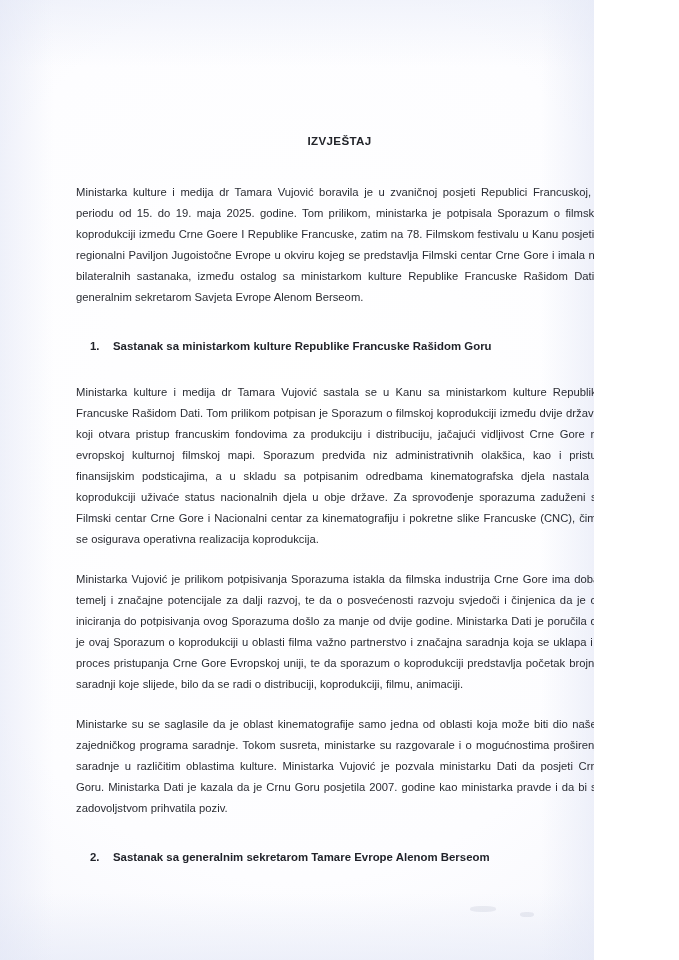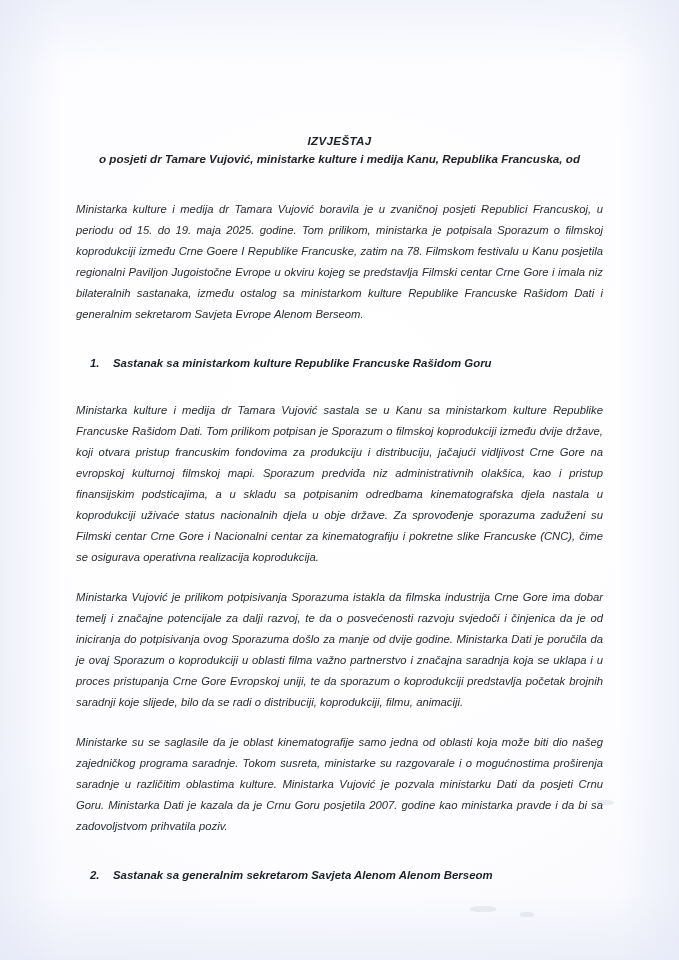--- a/index.html
+++ b/index.html
@@ -10,27 +10,26 @@
     width: 679px;
     height: 960px;
     overflow: hidden;
     background: #ffffff;
     font-family: "Liberation Sans", sans-serif;
   }
 
   
   #page {
     position: relative;
-    width: 679px;
+    width: 594px;
     height: 960px;
     box-sizing: border-box;
     background:
       radial-gradient(ellipse 120% 90% at 50% 45%, #ffffff 0%, #fdfdff 52%, #f4f5fb 82%, #eceef8 100%);
     overflow: hidden;
-    font-style: italic;
   }
   
   #page::before {
     content: "";
     position: absolute;
     inset: 0;
     background:
       linear-gradient(90deg, rgba(226,230,245,0.55) 0%, rgba(255,255,255,0) 9%,
                       rgba(255,255,255,0) 91%, rgba(228,232,246,0.6) 100%),
       linear-gradient(180deg, rgba(232,236,248,0.55) 0%, rgba(255,255,255,0) 7%,
@@ -106,39 +105,38 @@
 </style>
 </head>
 <body>
 
 <div id="page">
 
   <div id="content">
 
     <div class="doc-title-block">
       <div class="doc-title-line l1">IZVJEŠTAJ</div>
-      <div class="doc-title-line l2">o posjeti dr Tamare Vujović, ministarke kulture i medija Kanu, Republika Francuska, od</div>
     </div>
 
     <p class="para intro">Ministarka kulture i medija dr Tamara Vujović boravila je u zvaničnoj posjeti Republici Francuskoj, u periodu od 15. do 19. maja 2025. godine. Tom prilikom, ministarka je potpisala Sporazum o filmskoj koprodukciji između Crne Goere I Republike Francuske, zatim na 78. Filmskom festivalu u Kanu posjetila regionalni Paviljon Jugoistočne Evrope u okviru kojeg se predstavlja Filmski centar Crne Gore i imala niz bilateralnih sastanaka, između ostalog sa ministarkom kulture Republike Francuske Rašidom Dati i generalnim sekretarom Savjeta Evrope Alenom Berseom.</p>
 
     <div class="section-heading">
       <span class="num">1.</span>
       <span class="htext">Sastanak sa ministarkom kulture Republike Francuske Rašidom Goru</span>
     </div>
 
     <p class="para after-heading">Ministarka kulture i medija dr Tamara Vujović sastala se u Kanu sa ministarkom kulture Republike Francuske Rašidom Dati. Tom prilikom potpisan je Sporazum o filmskoj koprodukciji između dvije države, koji otvara pristup francuskim fondovima za produkciju i distribuciju, jačajući vidljivost Crne Gore na evropskoj kulturnoj filmskoj mapi. Sporazum predviđa niz administrativnih olakšica, kao i pristup finansijskim podsticajima, a u skladu sa potpisanim odredbama kinematografska djela nastala u koprodukciji uživaće status nacionalnih djela u obje države. Za sprovođenje sporazuma zaduženi su Filmski centar Crne Gore i Nacionalni centar za kinematografiju i pokretne slike Francuske (CNC), čime se osigurava operativna realizacija koprodukcija.</p>
 
     <p class="para spaced">Ministarka Vujović je prilikom potpisivanja Sporazuma istakla da filmska industrija Crne Gore ima dobar temelj i značajne potencijale za dalji razvoj, te da o posvećenosti razvoju svjedoči i činjenica da je od iniciranja do potpisivanja ovog Sporazuma došlo za manje od dvije godine. Ministarka Dati je poručila da je ovaj Sporazum o koprodukciji u oblasti filma važno partnerstvo i značajna saradnja koja se uklapa i u proces pristupanja Crne Gore Evropskoj uniji, te da sporazum o koprodukciji predstavlja početak brojnih saradnji koje slijede, bilo da se radi o distribuciji, koprodukciji, filmu, animaciji.</p>
 
     <p class="para spaced">Ministarke su se saglasile da je oblast kinematografije samo jedna od oblasti koja može biti dio našeg zajedničkog programa saradnje. Tokom susreta, ministarke su razgovarale i o mogućnostima proširenja saradnje u različitim oblastima kulture. Ministarka Vujović je pozvala ministarku Dati da posjeti Crnu Goru. Ministarka Dati je kazala da je Crnu Goru posjetila 2007. godine kao ministarka pravde i da bi sa zadovoljstvom prihvatila poziv.</p>
 
     <div class="section-heading">
       <span class="num">2.</span>
-      <span class="htext">Sastanak sa generalnim sekretarom Savjeta Alenom Alenom Berseom</span>
+      <span class="htext">Sastanak sa generalnim sekretarom Tamare Evrope Alenom Berseom</span>
     </div>
 
 
   </div>
 
   <div class="speck" style="left:470px;top:906px;width:26px;height:6px;"></div>
   <div class="speck" style="left:520px;top:912px;width:14px;height:5px;"></div>
   <div class="speck" style="left:596px;top:800px;width:18px;height:5px;"></div>
 
 </div>

